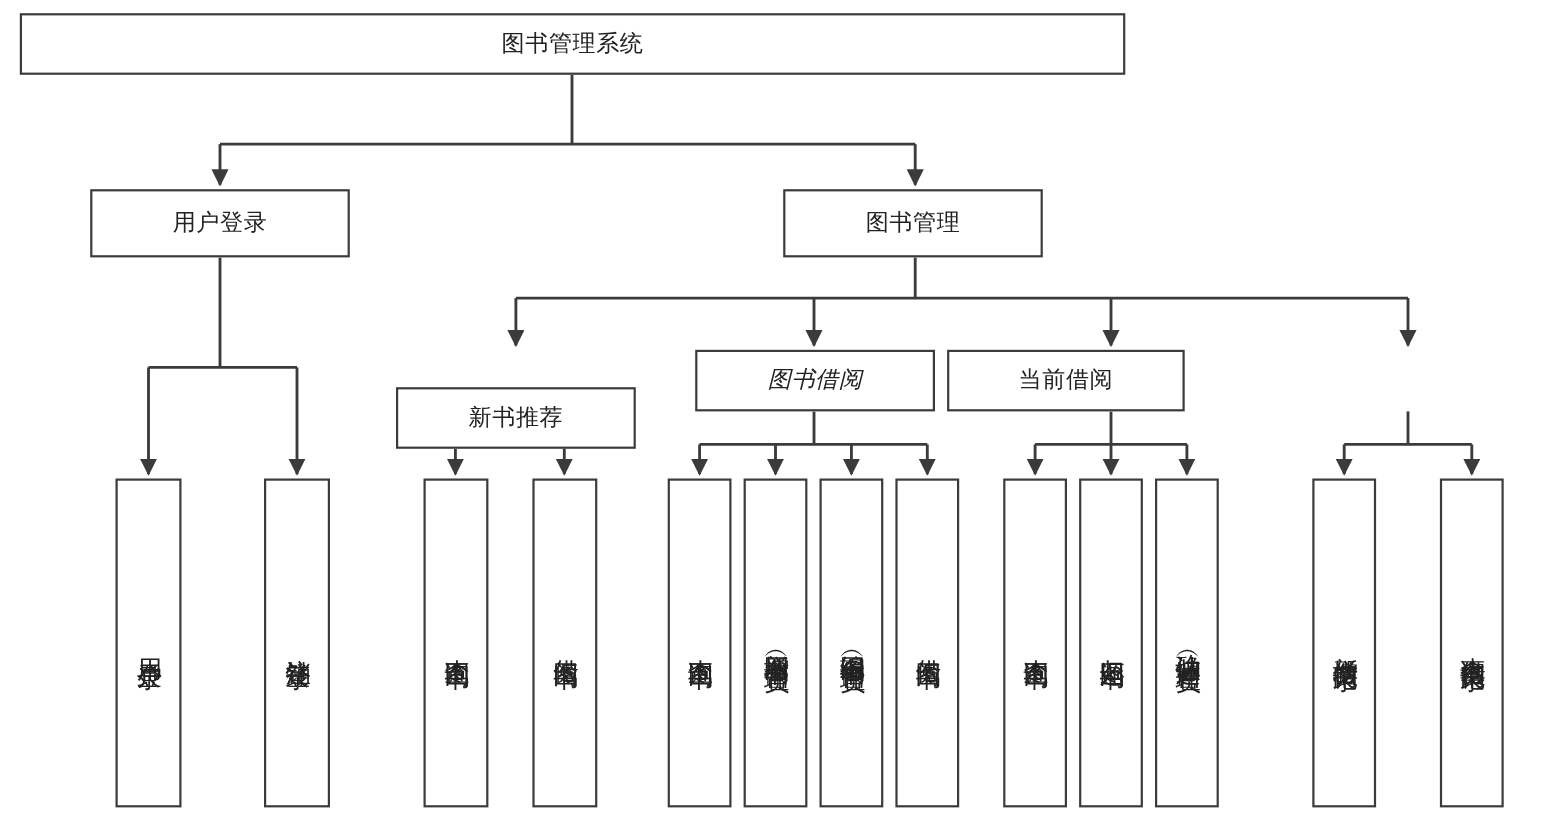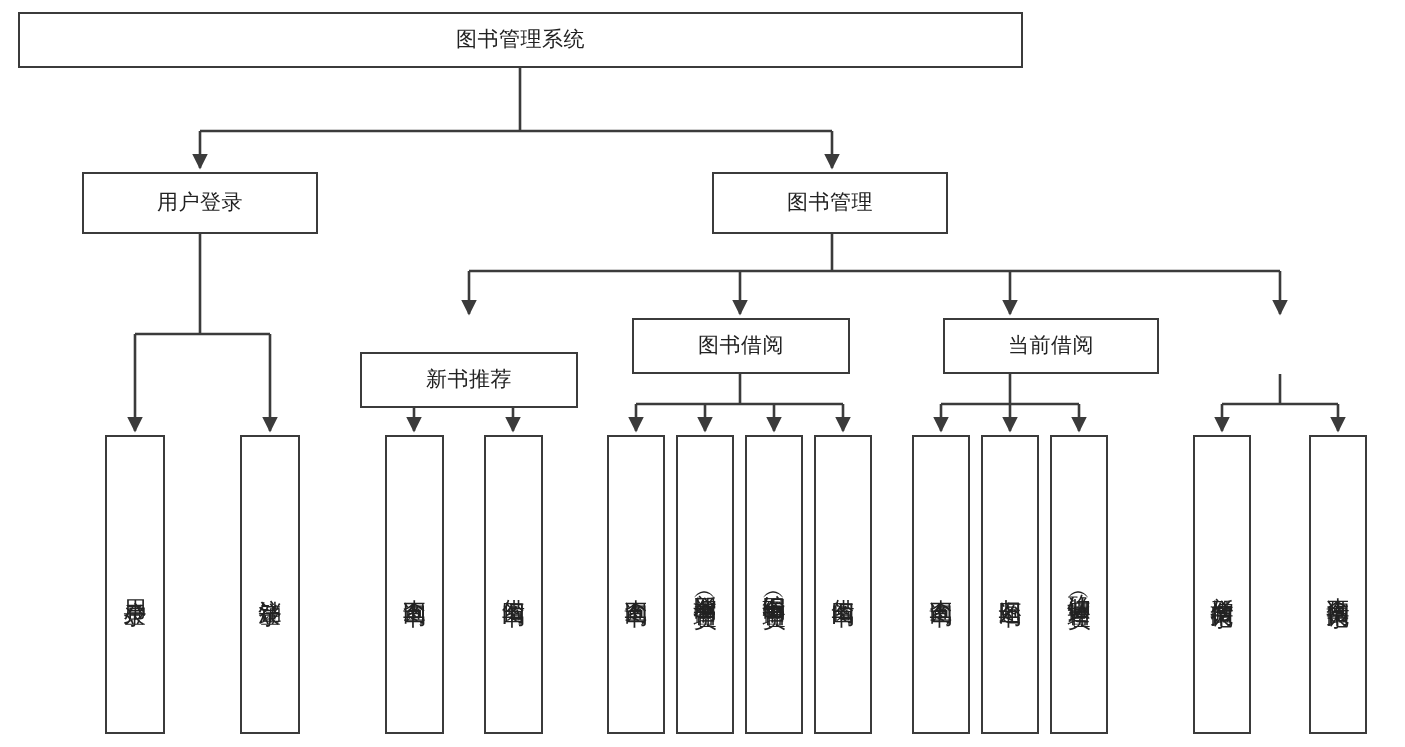--- a/index.html
+++ b/index.html
@@ -129,24 +129,24 @@
   <div class="node horiz" style="left:82px; top:172px; width:236px; height:62px;">
     <span>用户登录</span>
   </div>
   <div class="node horiz" style="left:712px; top:172px; width:236px; height:62px;justify-content:center;">
     <span>图书管理</span>
   </div>
 
   <div class="node horiz" style="left:360px; top:316px; width:218px; height:56px;margin-top:36px;">
     <span>新书推荐</span>
   </div>
-  <div class="node horiz" style="left:632px; top:318px; width:218px; height:56px;">
+  <div class="node horiz" style="left:632px; top:318px; width:218px; height:56px;font-style:italic;">
     <span>图书借阅</span>
   </div>
-  <div class="node horiz" style="left:943px; top:318px; width:216px; height:56px;">
+  <div class="node horiz" style="left:861px; top:318px; width:216px; height:56px;">
     <span>当前借阅</span>
   </div>
 
   <div class="node vert" style="left:105px; top:435px; width:60px; height:299px;">
     <span class="vlabel">用户登录</span>
   </div>
   <div class="node vert" style="left:240px; top:435px; width:60px; height:299px;">
     <span class="vlabel">注销登录</span>
   </div>
 

